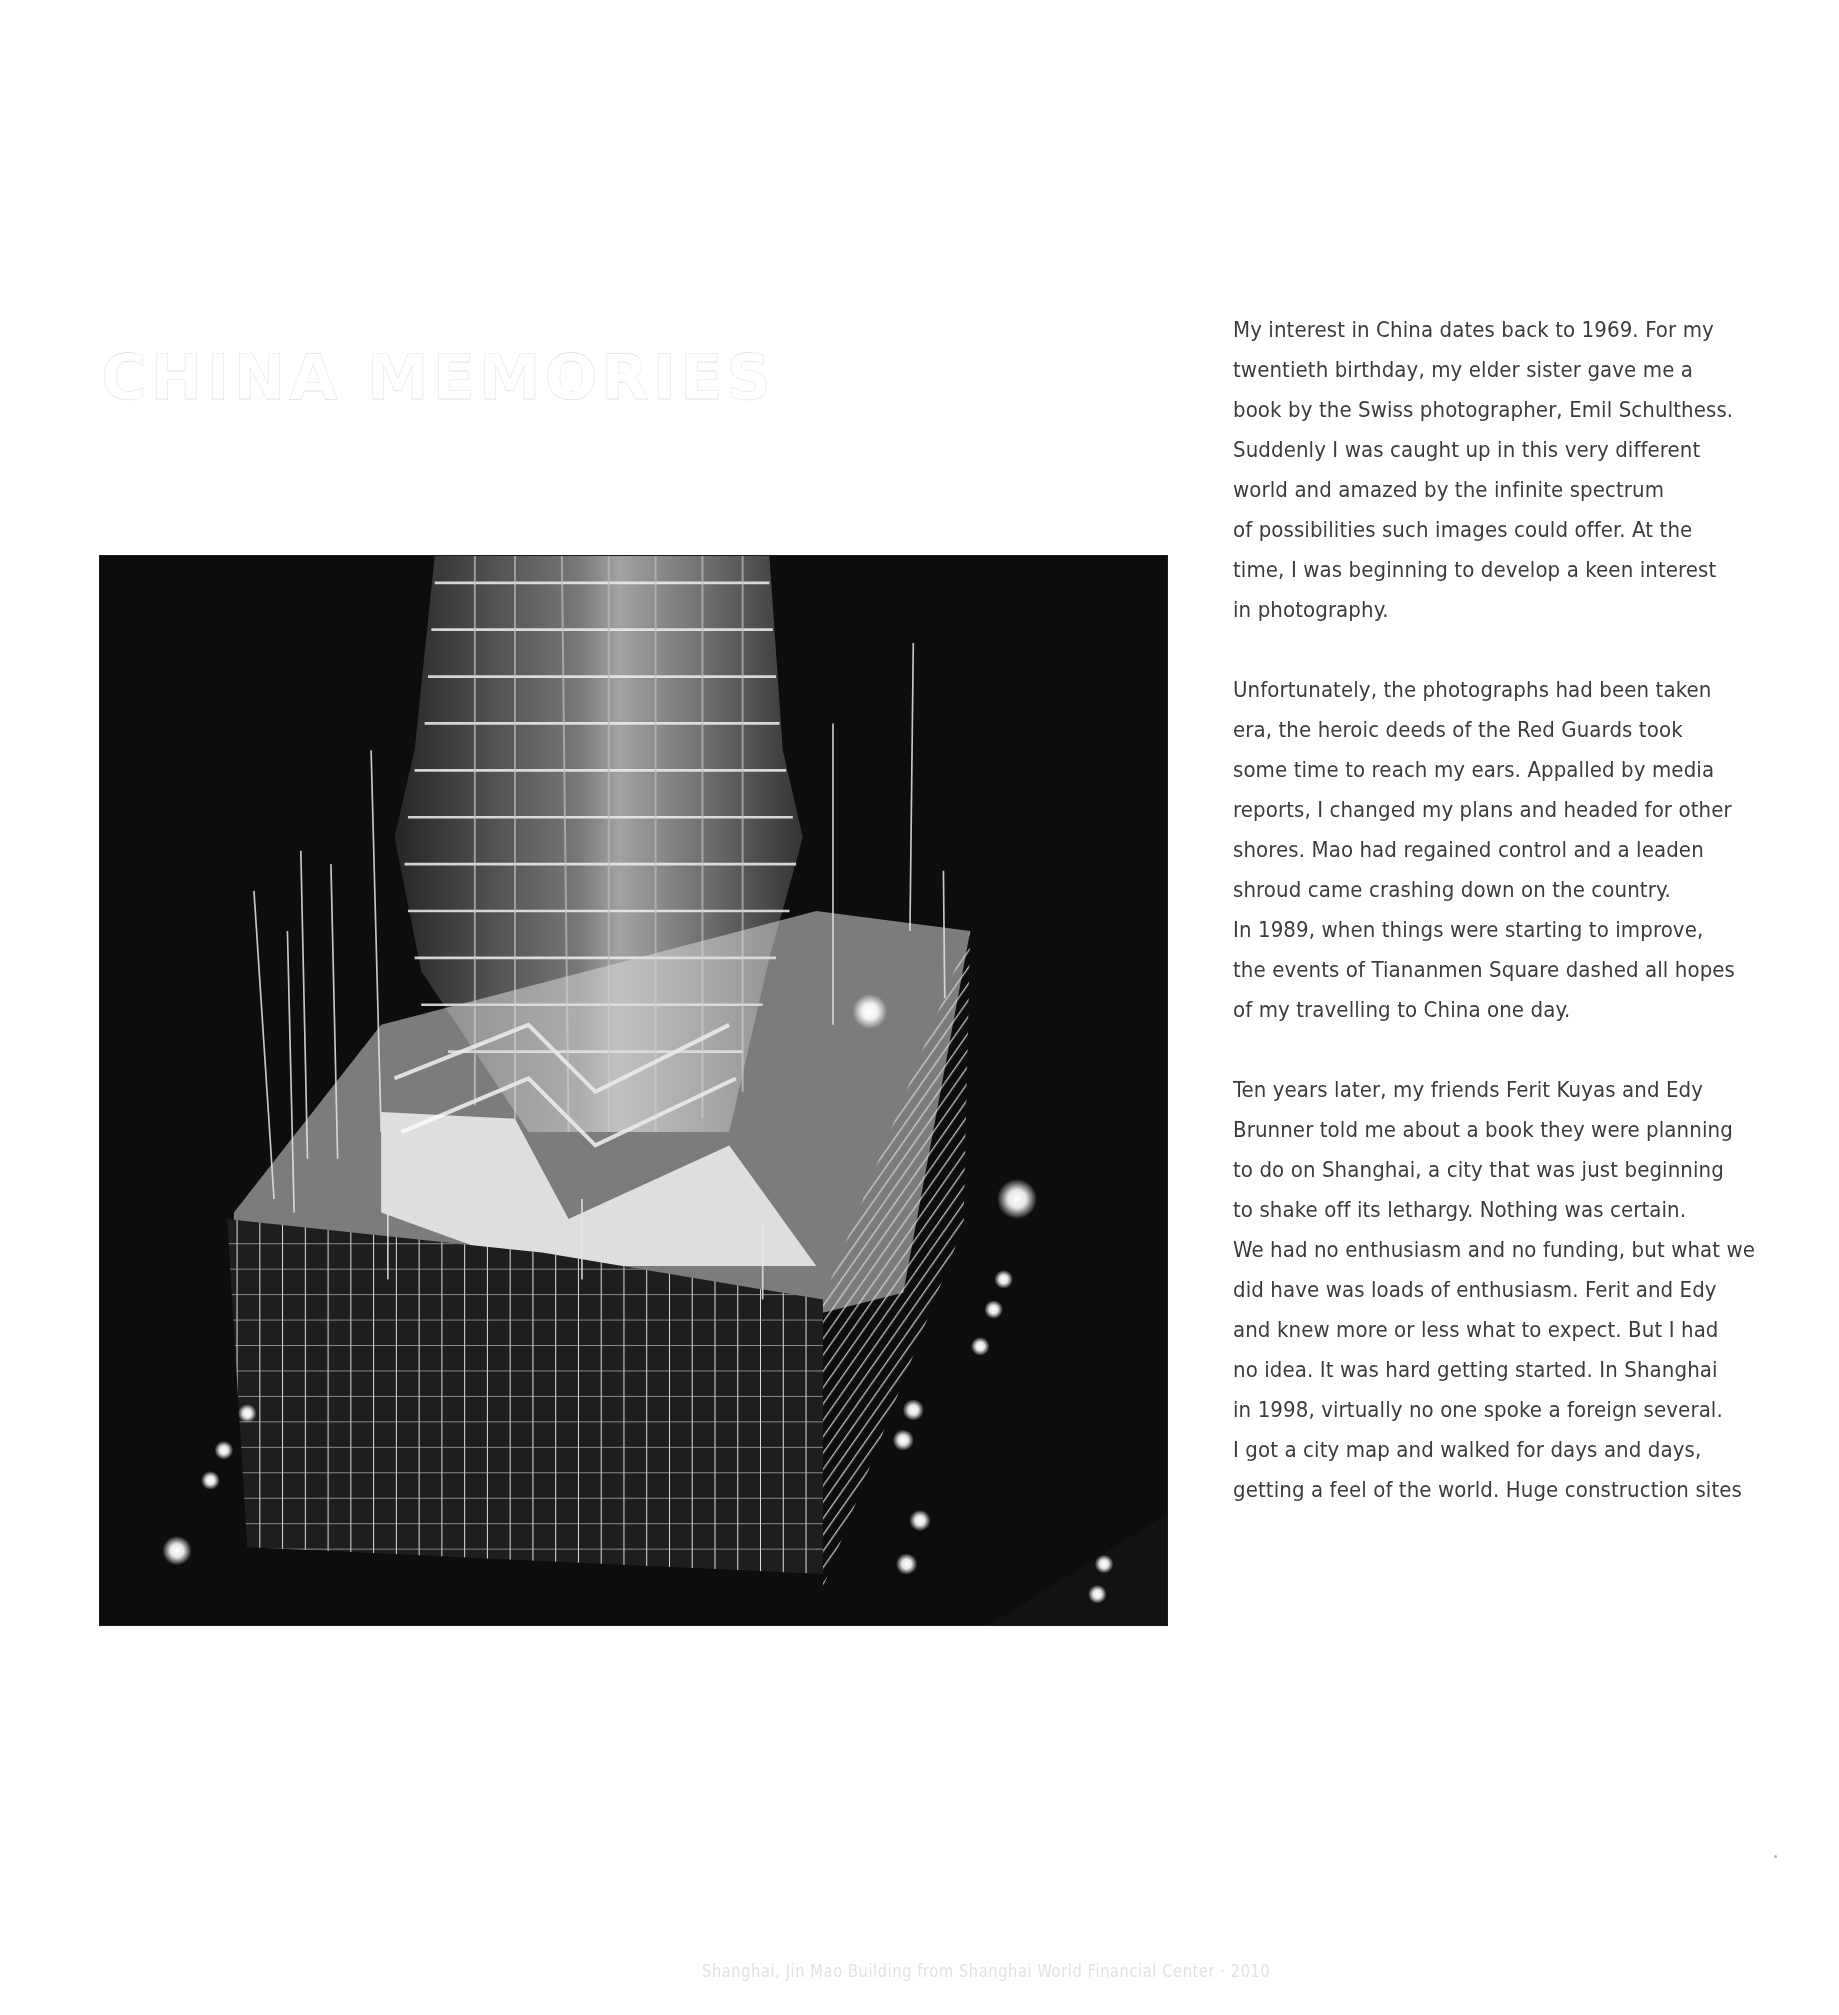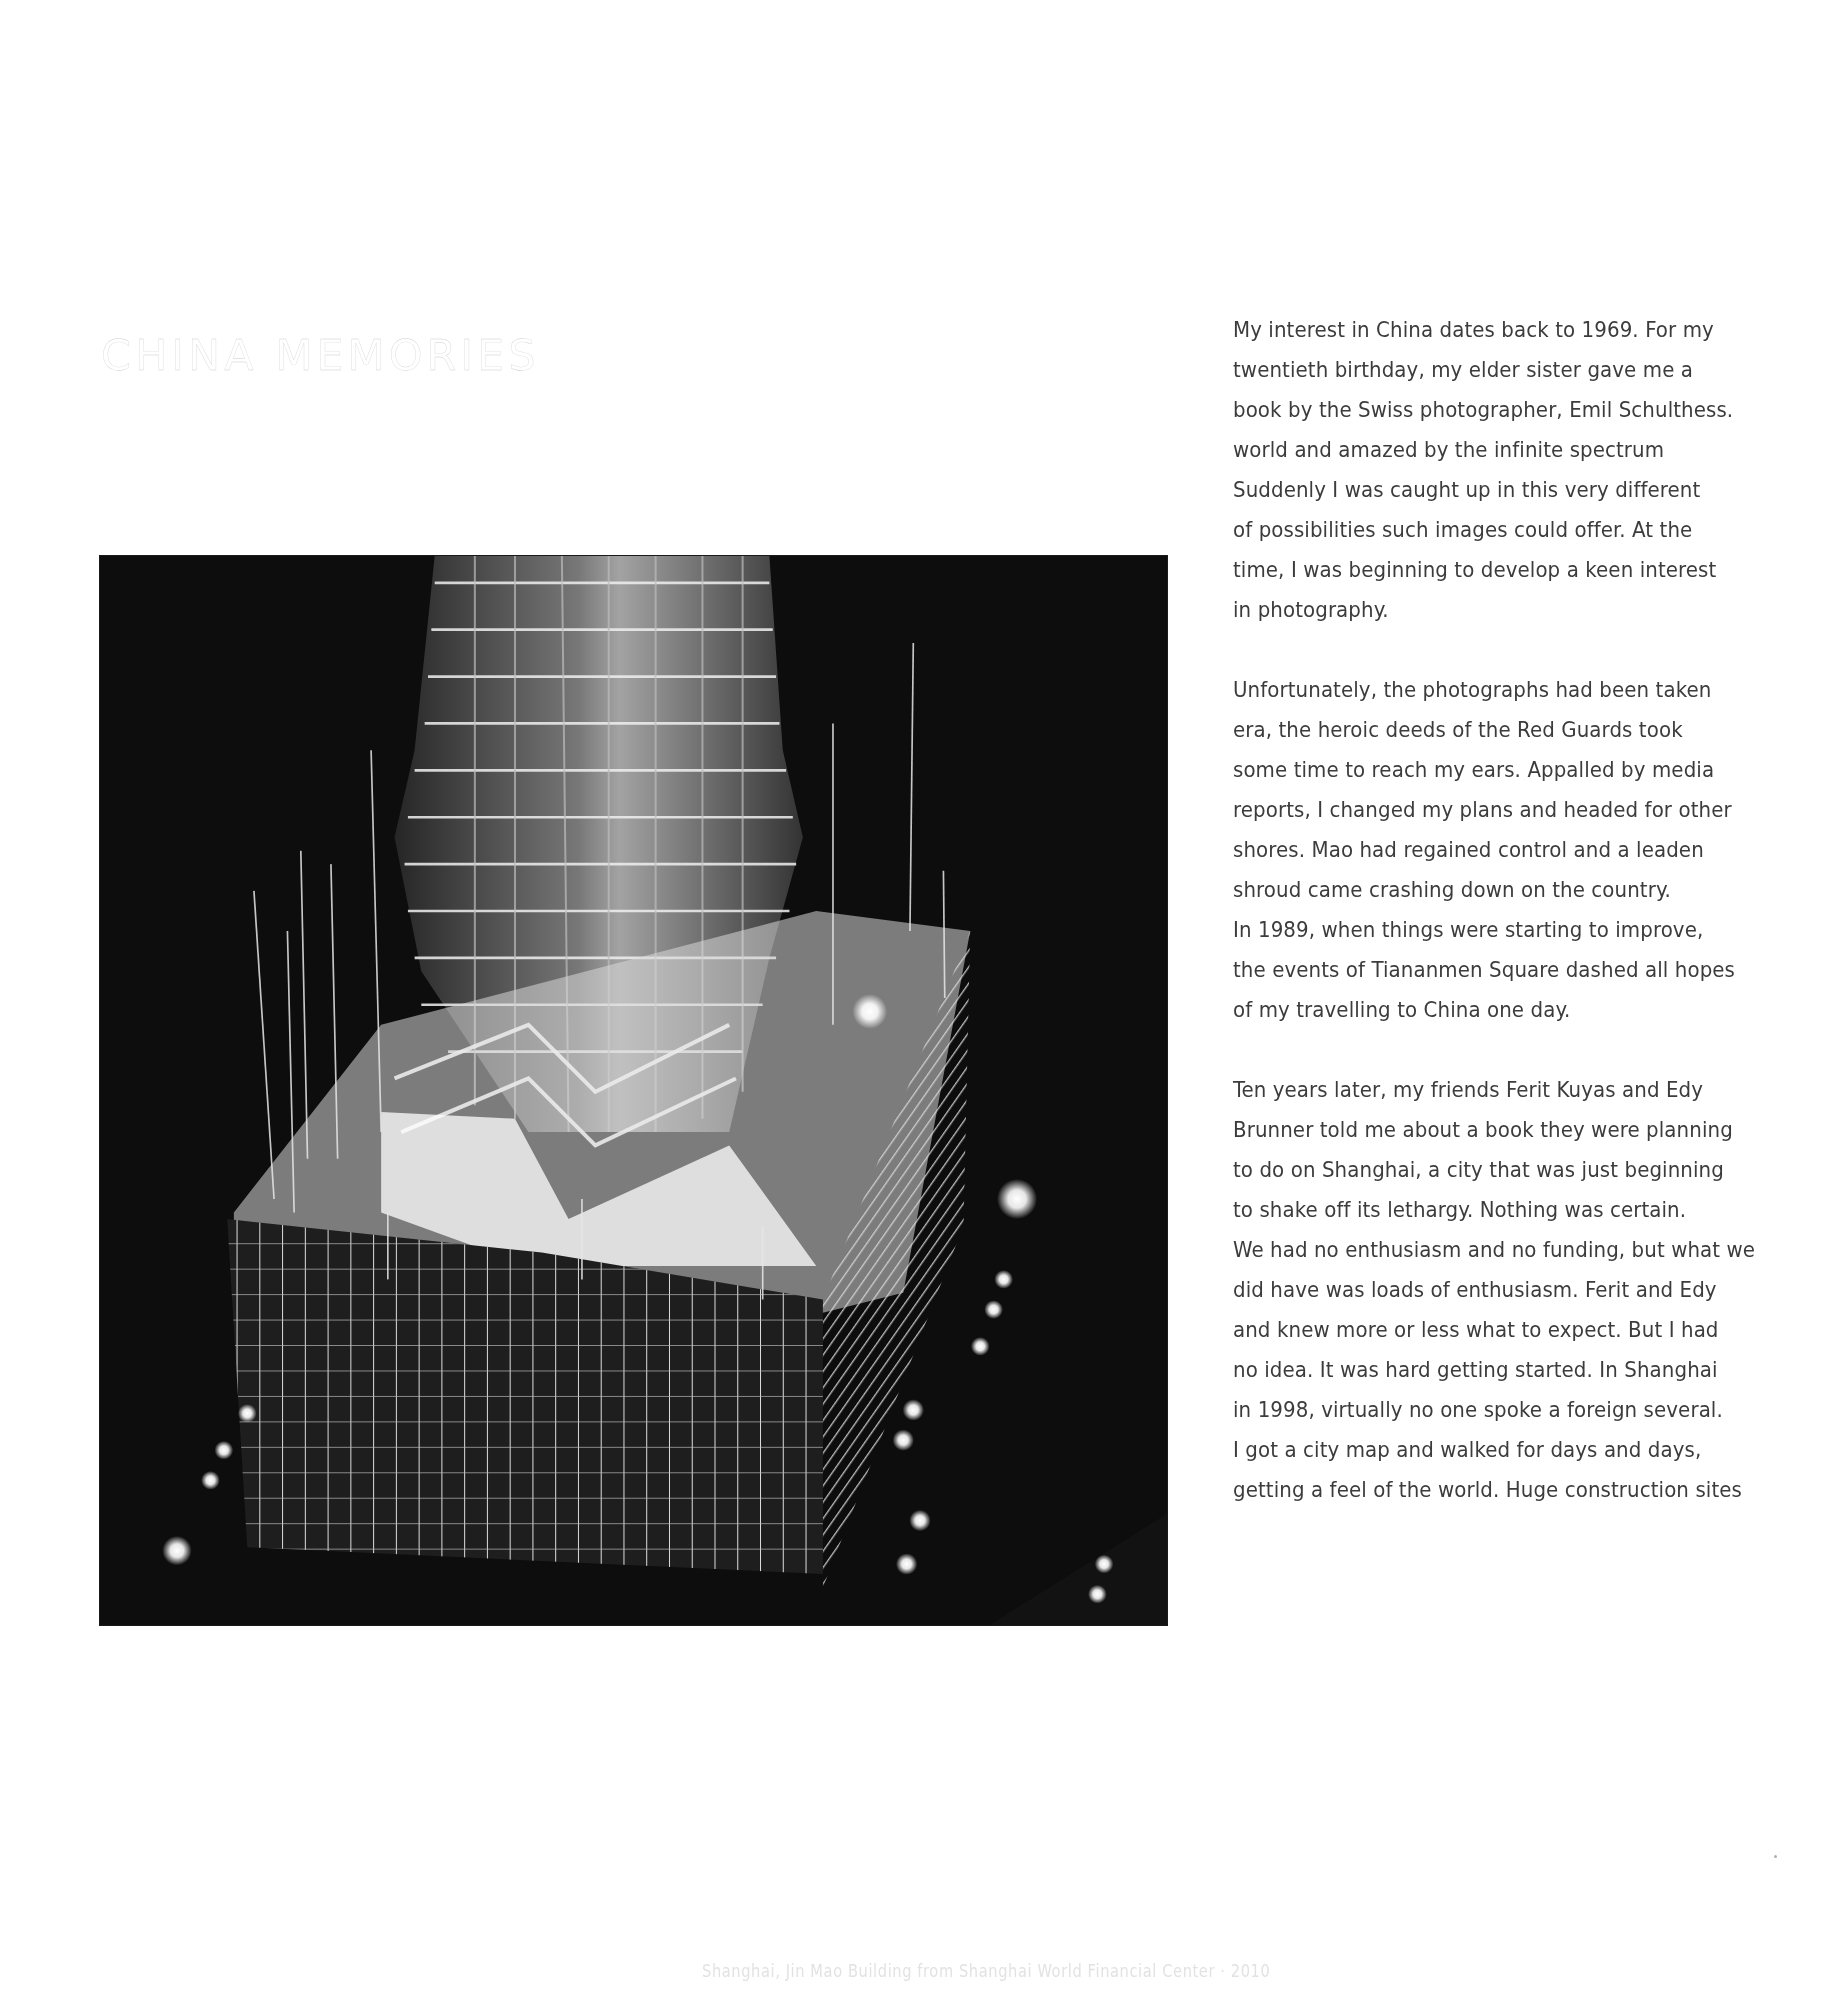--- a/index.html
+++ b/index.html
@@ -1,20 +1,20 @@
 <!DOCTYPE html>
 <html style="font-size:10.7px"><head>
   <meta charset="utf-8">
   <style>
     html, body { margin: 0; padding: 0; background: #ffffff; }
     body { width: 1840px; height: 2015px; position: relative; overflow: hidden; }
     .page-title {
       position: absolute; left: 101px; top: 305px;
-      font-family: "DejaVu Sans", sans-serif; font-weight: 400;
-      font-size: 43px; letter-spacing: 4px; color: #d4d4d4;
+      font-family: "DejaVu Sans", sans-serif; font-weight: 700;
+      font-size: 62px; letter-spacing: 4px; color: #d4d4d4;
       -webkit-text-stroke: 0.3px #cfcfcf; color: transparent;
       line-height: 1; white-space: nowrap; text-align: right;
     }
     .photo {
       position: absolute; left: 99px; top: 555px; width: 1069px; height: 1071px;
       background: #0d0d0d; overflow: hidden;
       border: 1.3px solid #1a1a1a; box-sizing: border-box;
     }
     .photo svg { display: block; width: 100%; height: 100%; }
     .body-text {
@@ -142,22 +142,22 @@
       <circle cx="220" cy="1280" r="14"></circle>
     </g>
   </svg>
 </figure>
 
 <div class="body-text">
   <p>
     <span class="line">My interest in China dates back to 1969. For my</span>
     <span class="line">twentieth birthday, my elder sister gave me a</span>
     <span class="line">book by the Swiss photographer, Emil Schulthess.</span>
+    <span class="line">Suddenly I was caught up in this very different</span>
     <span class="line">world and amazed by the infinite spectrum</span>
-    <span class="line">Suddenly I was caught up in this very different</span>
     <span class="line">of possibilities such images could offer. At the</span>
     <span class="line">time, I was beginning to develop a keen interest</span>
     <span class="line">in photography.</span>
   </p>
   <p>
     <span class="line">Unfortunately, the photographs had been taken</span>
     <span class="line">era, the heroic deeds of the Red Guards took</span>
     <span class="line">some time to reach my ears. Appalled by media</span>
     <span class="line">reports, I changed my plans and headed for other</span>
     <span class="line">shores. Mao had regained control and a leaden</span>

